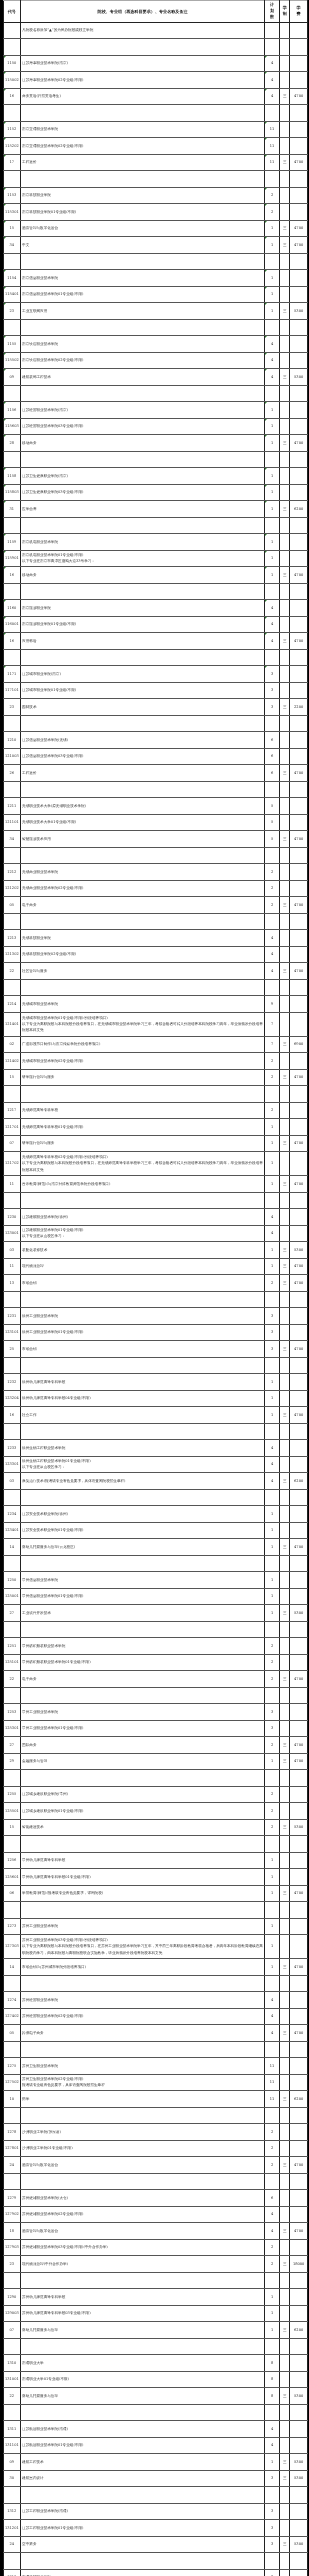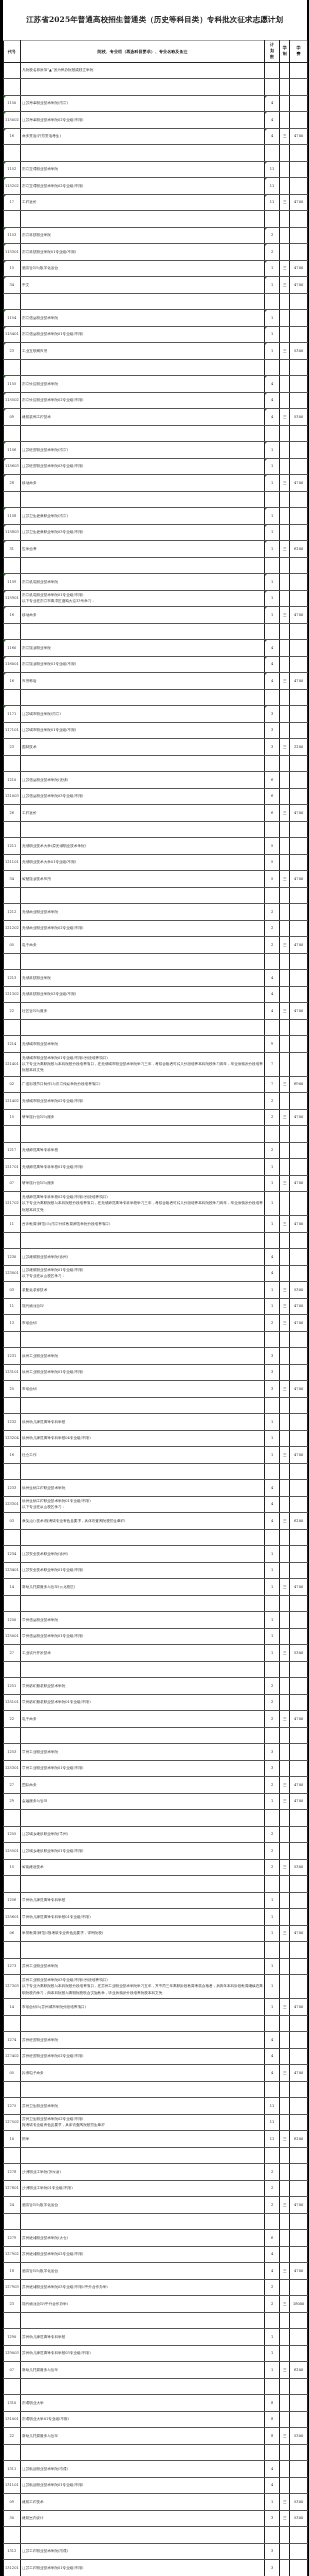--- a/index.html
+++ b/index.html
@@ -17,21 +17,20 @@
   td.name{text-align:left;color:#333;border-left:0.5px solid #bbb;}
   td.num,td.yrs,td.fee{text-align:center;position:relative;}
   th.vert{line-height:6.2px;}
   .tri{position:absolute;left:0;top:0;width:0;height:0;border-top:2.1px solid #2d7a2d;border-right:2.1px solid transparent;}
   .note{white-space:pre-line;}
 </style>
 </head>
 <body>
 
 <div class="page">
-  <div class="title">江苏省2025年普通高校招生普通类（历史等科目类）专科批次征求志愿计划</div>
   <table>
     <colgroup>
         <col class="c1">
         <col class="c2">
         <col class="c3">
         <col class="c4">
         <col class="c5">
       </colgroup>
     <thead>
       <tr>

